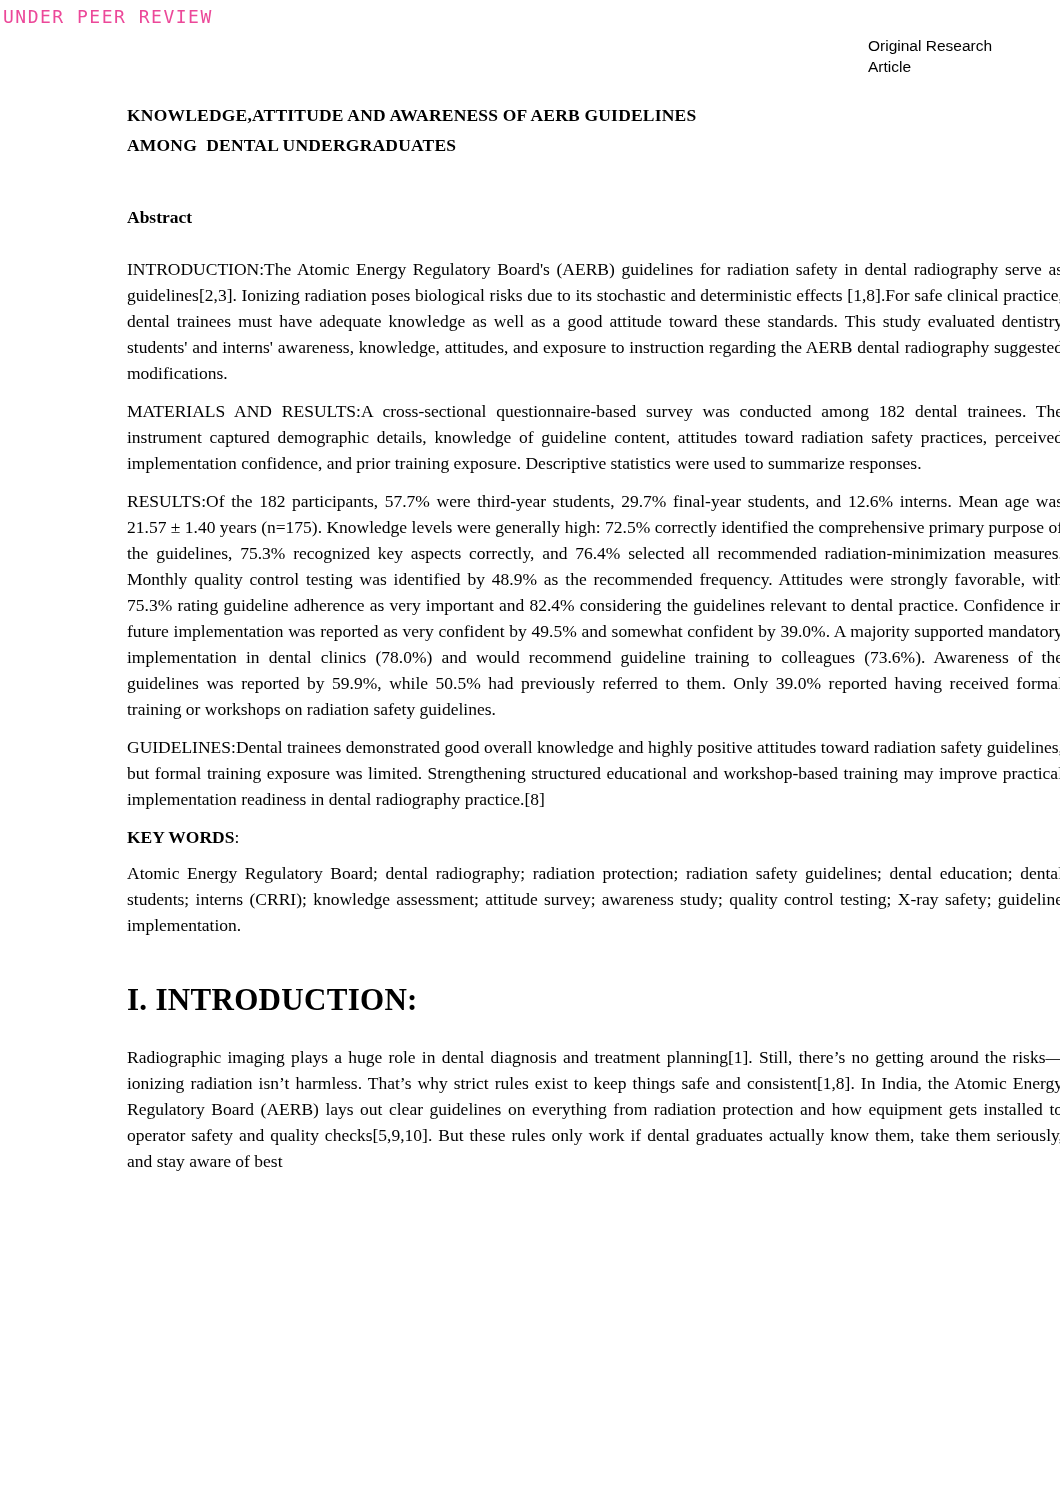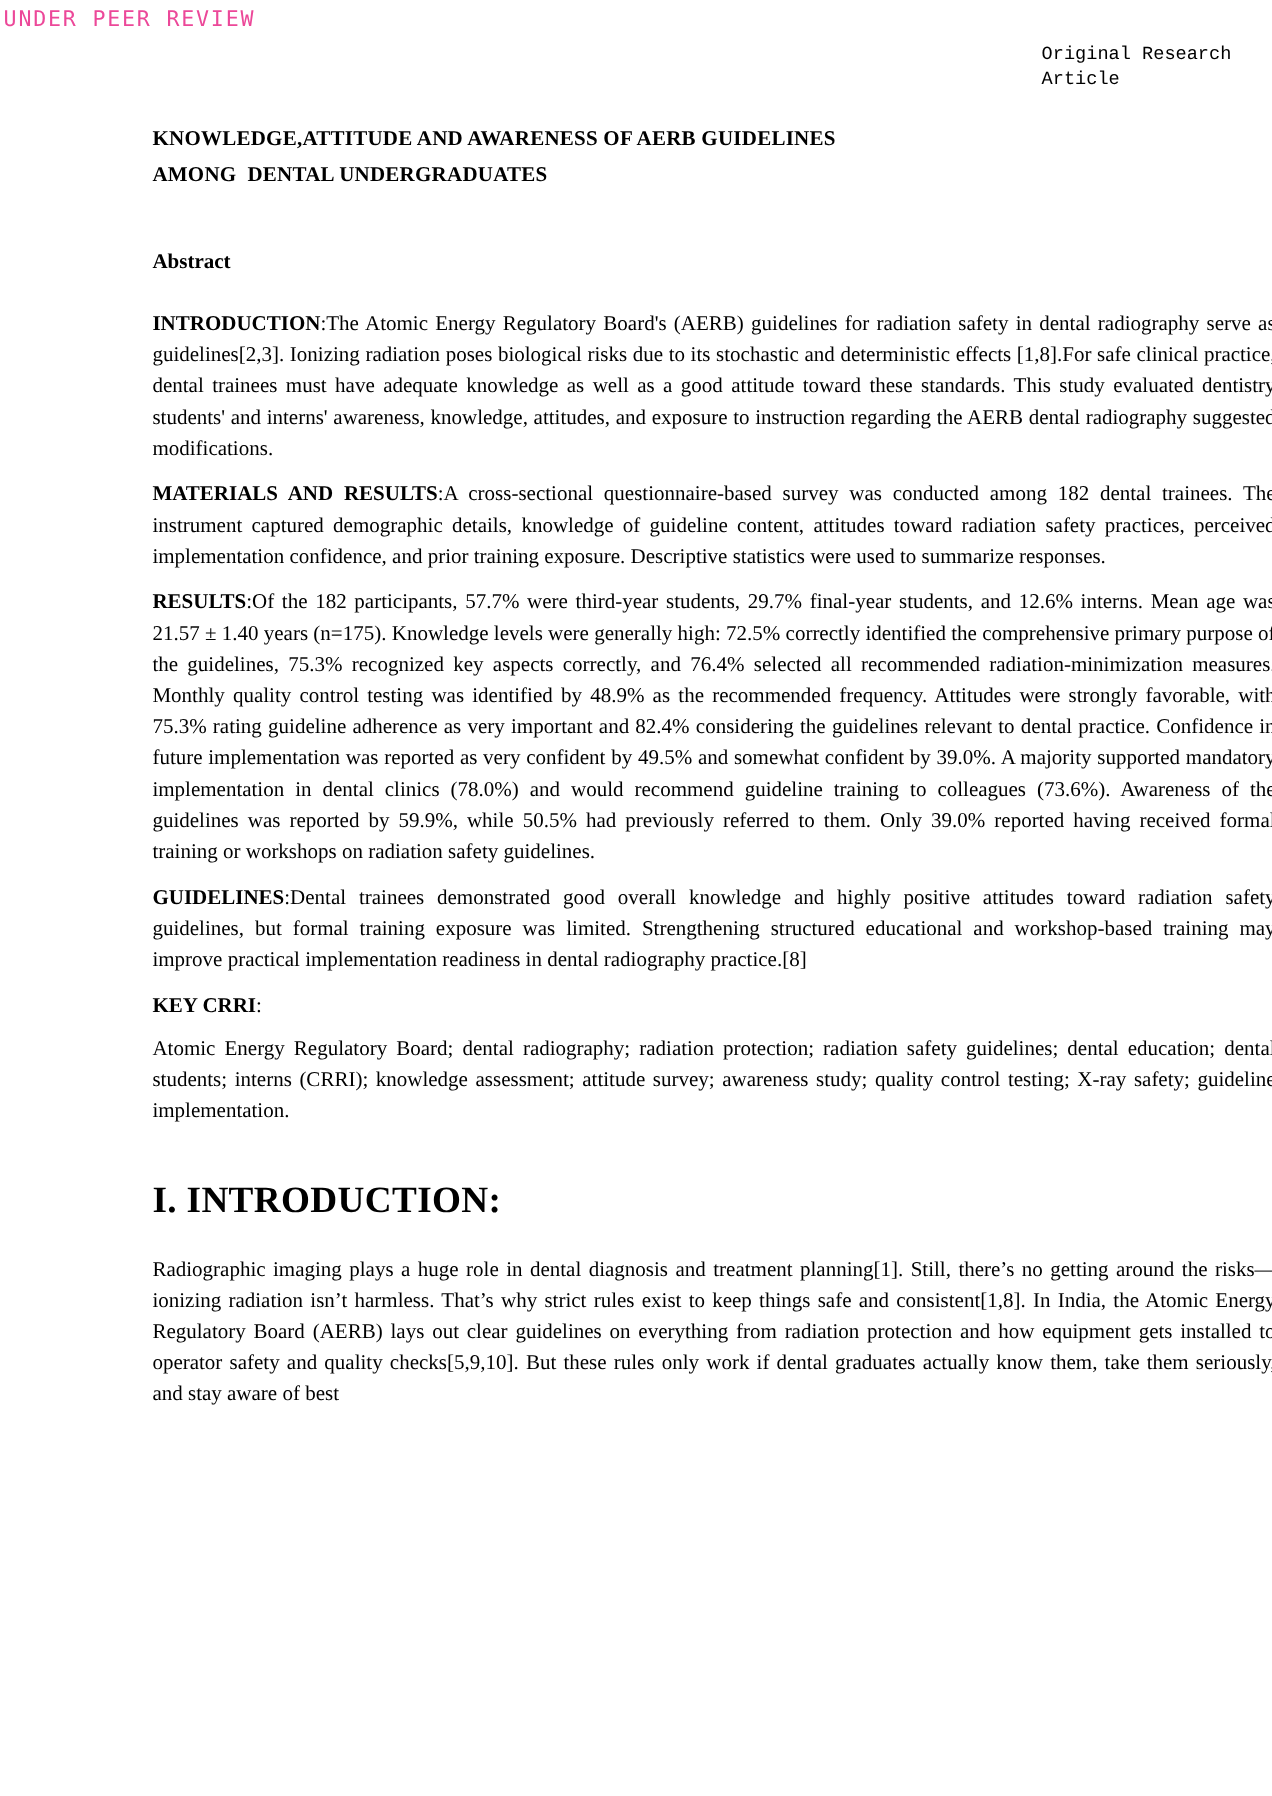--- a/index.html
+++ b/index.html
@@ -21,21 +21,21 @@
     left: 3px;
     font-family: "DejaVu Sans Mono", monospace;
     font-size: 18px;
     letter-spacing: 1.5px;
     color: #ec4899;
   }
   .article-type {
     position: absolute;
     top: 35px;
     left: 868px;
-    font-family: Liberation Mono, monospace;
+    font-family: Liberation Sans, sans-serif;
     font-size: 15.5px;
     line-height: 21px;
     white-space: pre-line;
   }
   .content {
     box-sizing: border-box;
     width: 938px;
     padding-top: 100px;
     margin-left: 127px;
     padding-right: 2px;
@@ -53,21 +53,21 @@
     margin-top: 47px;
     margin-bottom: 28px;
   }
   p.section {
     font-size: 17.5px;
     line-height: 26px;
     text-align: justify;
     margin: 0 0 12px 0;
   }
   p.section b {
-    font-weight: bold;
+    font-weight: normal;
   }
   p.keywords-head {
     font-size: 17.5px;
     line-height: 26px;
     margin: 0 0 10px 0;
   }
   p.keywords {
     font-size: 17.5px;
     line-height: 26px;
     text-align: justify;
@@ -102,21 +102,21 @@
   <div class="abstract-heading">Abstract</div>
 
   <p class="section"><b>INTRODUCTION</b><span>:The Atomic Energy Regulatory Board's (AERB) guidelines for radiation safety in dental radiography serve as guidelines[2,3]. Ionizing radiation poses biological risks due to its stochastic and deterministic effects [1,8].For safe clinical practice, dental trainees must have adequate knowledge as well as a good attitude toward these standards. This study evaluated dentistry students' and interns' awareness, knowledge, attitudes, and exposure to instruction regarding the AERB dental radiography suggested modifications.</span></p>
 
   <p class="section"><b>MATERIALS AND RESULTS</b><span>:A cross-sectional questionnaire-based survey was conducted among 182 dental trainees. The instrument captured demographic details, knowledge of guideline content, attitudes toward radiation safety practices, perceived implementation confidence, and prior training exposure. Descriptive statistics were used to summarize responses.</span></p>
 
   <p class="section"><b>RESULTS</b><span>:Of the 182 participants, 57.7% were third-year students, 29.7% final-year students, and 12.6% interns. Mean age was 21.57 ± 1.40 years (n=175). Knowledge levels were generally high: 72.5% correctly identified the comprehensive primary purpose of the guidelines, 75.3% recognized key aspects correctly, and 76.4% selected all recommended radiation-minimization measures. Monthly quality control testing was identified by 48.9% as the recommended frequency. Attitudes were strongly favorable, with 75.3% rating guideline adherence as very important and 82.4% considering the guidelines relevant to dental practice. Confidence in future implementation was reported as very confident by 49.5% and somewhat confident by 39.0%. A majority supported mandatory implementation in dental clinics (78.0%) and would recommend guideline training to colleagues (73.6%). Awareness of the guidelines was reported by 59.9%, while 50.5% had previously referred to them. Only 39.0% reported having received formal training or workshops on radiation safety guidelines.</span></p>
 
   <p class="section"><b>GUIDELINES</b><span>:Dental trainees demonstrated good overall knowledge and highly positive attitudes toward radiation safety guidelines, but formal training exposure was limited. Strengthening structured educational and workshop-based training may improve practical implementation readiness in dental radiography practice.[8]</span></p>
 
-  <p class="keywords-head"><b>KEY CRRI</b><span>:</span></p>
+  <p class="keywords-head"><b>KEY WORDS</b><span>:</span></p>
 
   <p class="keywords">Atomic Energy Regulatory Board; dental radiography; radiation protection; radiation safety guidelines; dental education; dental students; interns (CRRI); knowledge assessment; attitude survey; awareness study; quality control testing; X-ray safety; guideline implementation.</p>
 
   <h1 class="intro-heading">I. INTRODUCTION:</h1>
 
   <p class="body-par">Radiographic imaging plays a huge role in dental diagnosis and treatment planning[1]. Still, there’s no getting around the risks—ionizing radiation isn’t harmless. That’s why strict rules exist to keep things safe and consistent[1,8]. In India, the Atomic Energy Regulatory Board (AERB) lays out clear guidelines on everything from radiation protection and how equipment gets installed to operator safety and quality checks[5,9,10]. But these rules only work if dental graduates actually know them, take them seriously, and stay aware of best</p>
 
 </div>
 
 </body></html>

